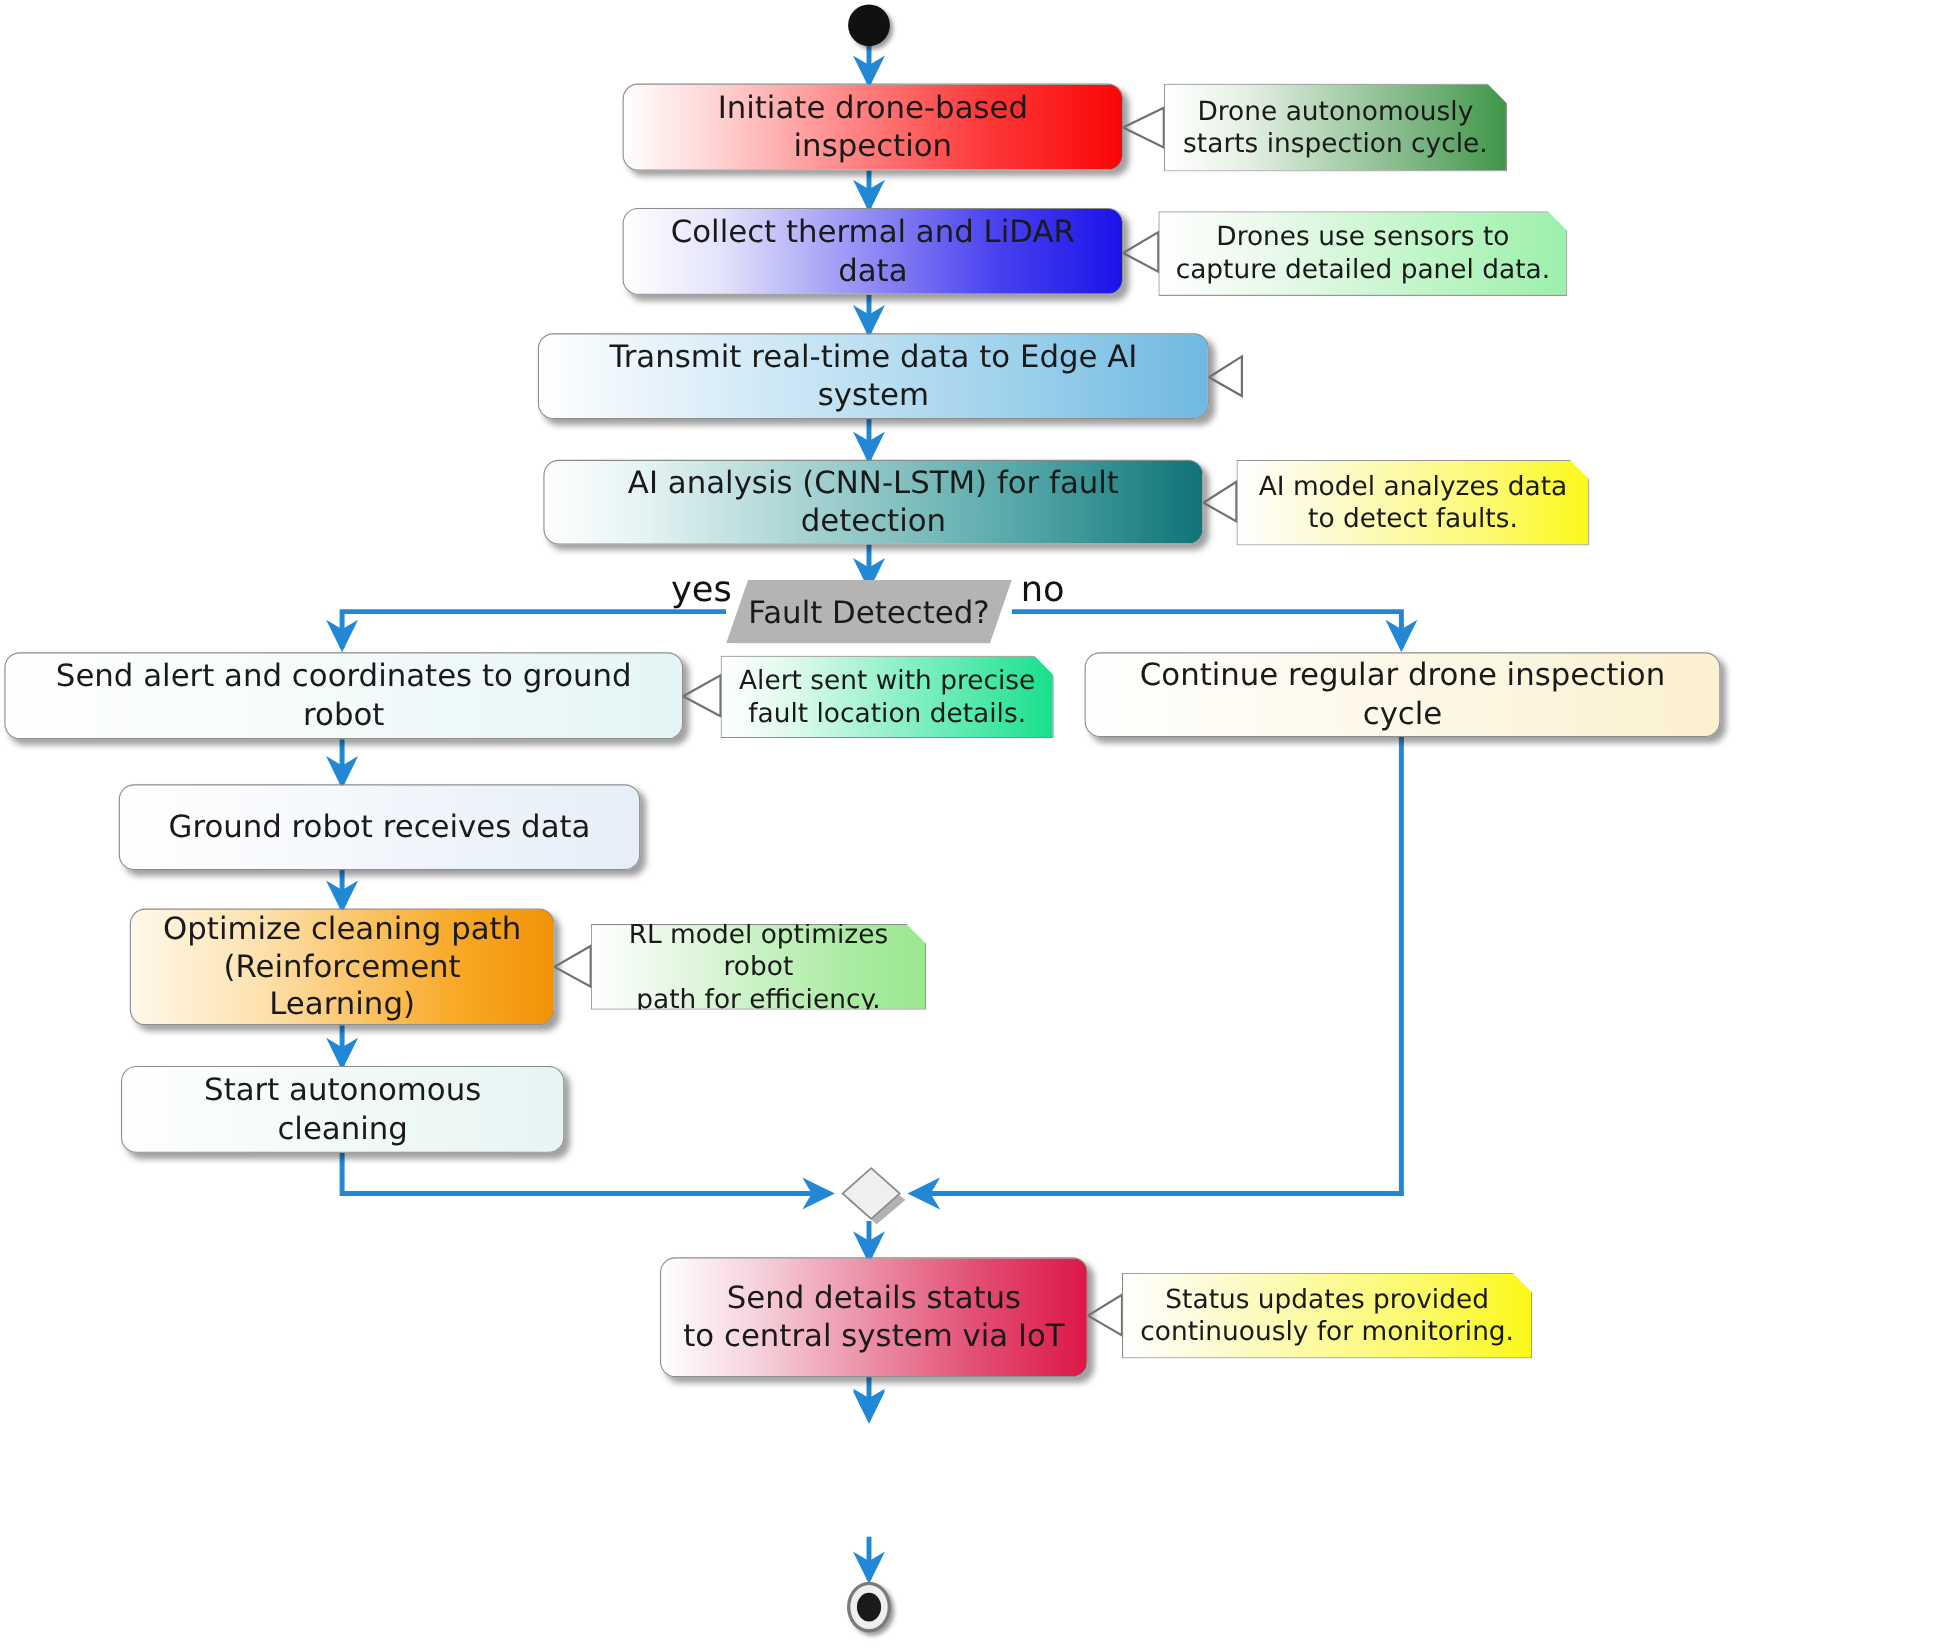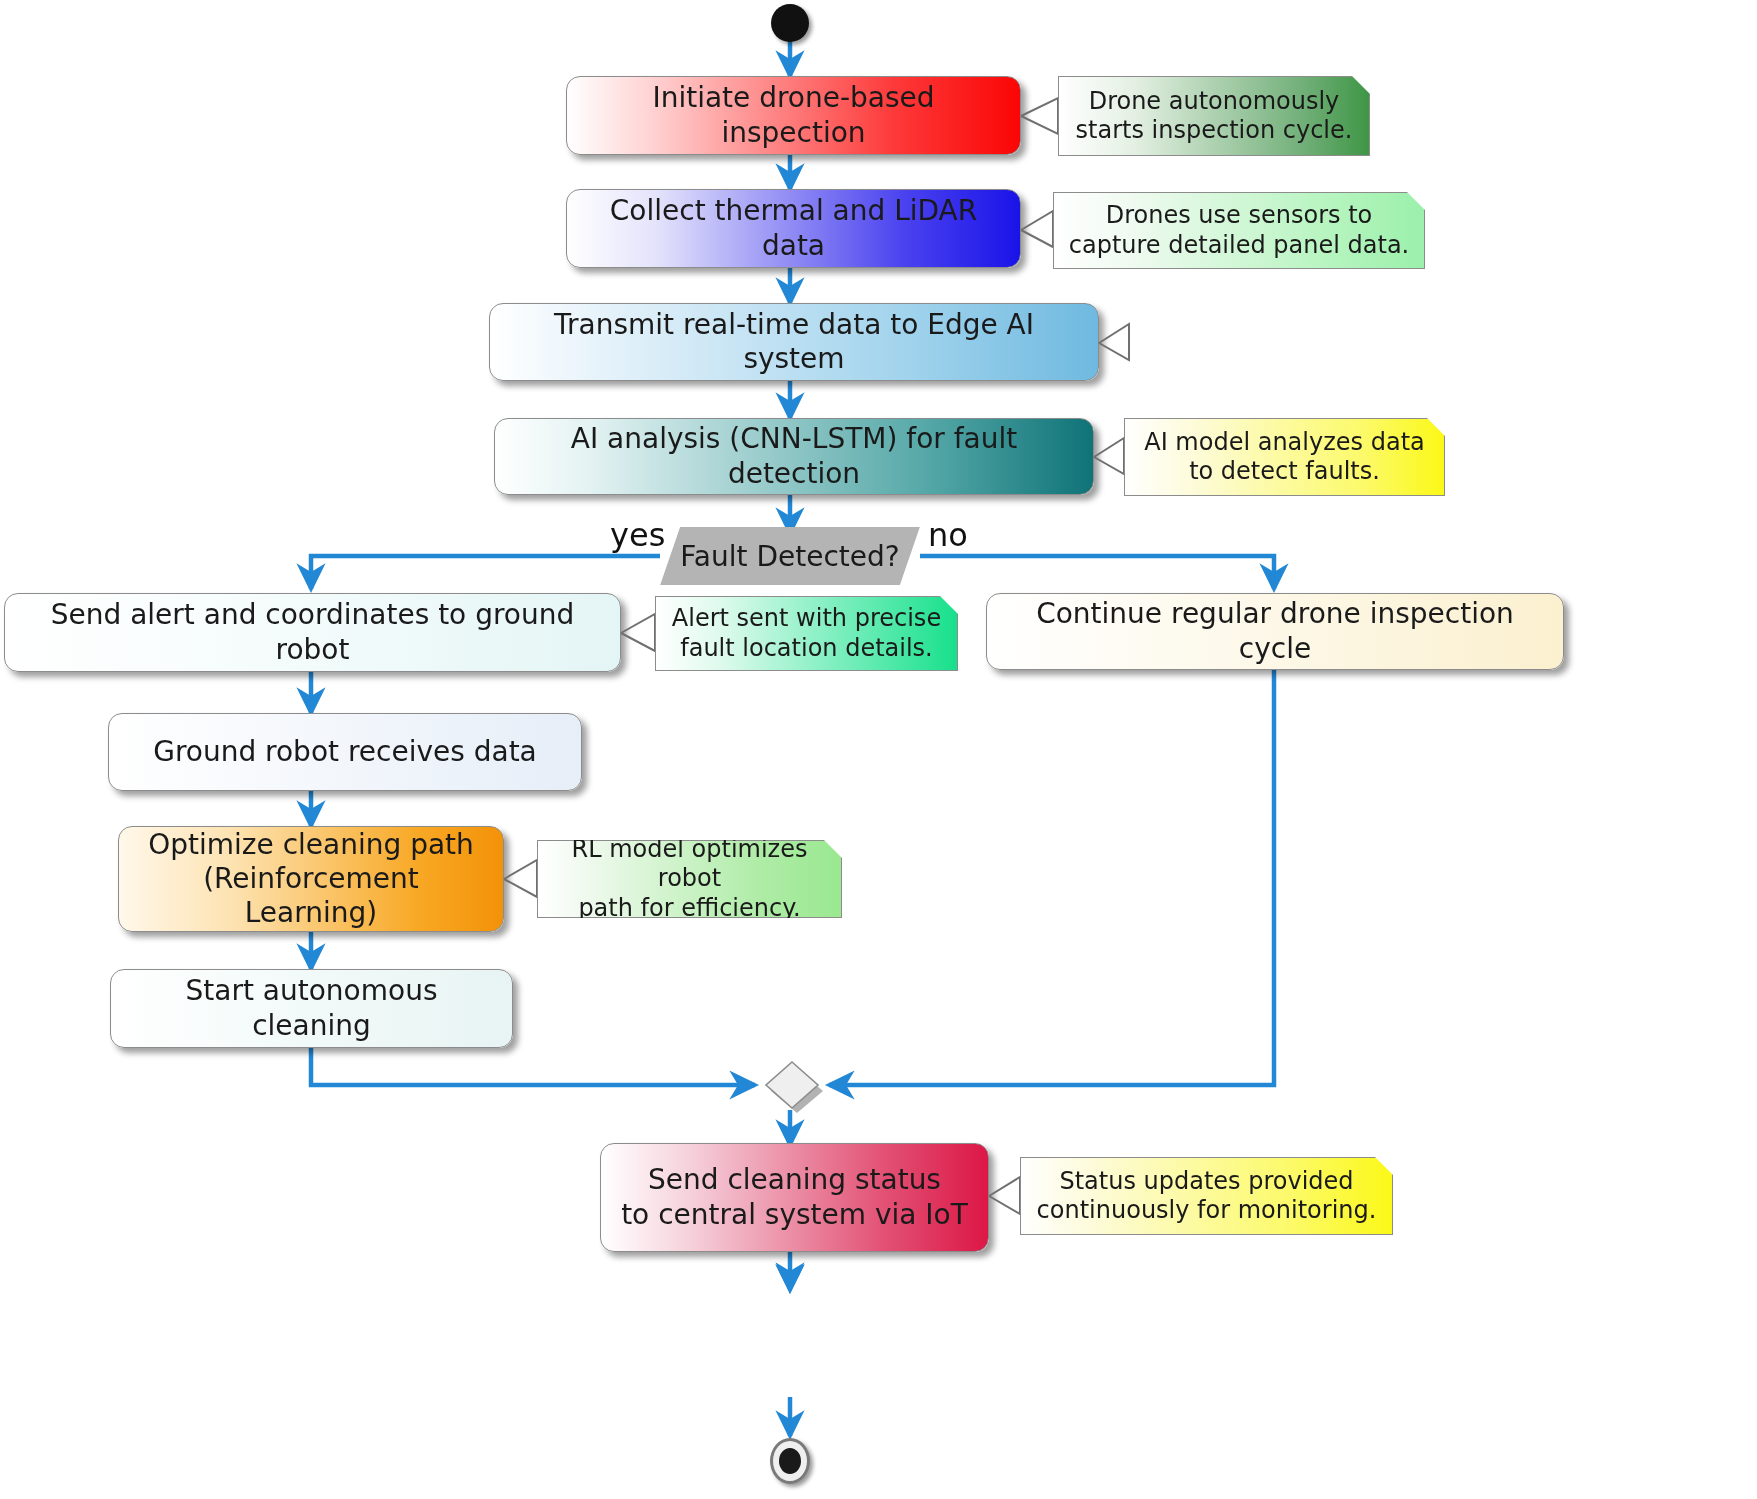--- a/index.html
+++ b/index.html
@@ -189,21 +189,21 @@
               background:linear-gradient(to right,#ffffff 0%,#f5f8fc 40%,#e6eef8 100%);">Ground robot receives data</div>
 
   <div class="node" style="left:118px; top:826px; width:386px; height:106px;
               background:linear-gradient(to right,#fff8ea 0%,#fde2b0 30%,#f8a825 78%,#f39208 100%);">Optimize cleaning path
 (Reinforcement Learning)</div>
 
   <div class="node" style="left:110px; top:969px; width:403px; height:79px;
               background:linear-gradient(to right,#ffffff 0%,#f4fbfa 40%,#e7f4f3 100%);">Start autonomous cleaning</div>
 
   <div class="node" style="left:600px; top:1143px; width:389px; height:109px;
-              background:linear-gradient(to right,#ffffff 0%,#f6d3dd 22%,#e24f73 74%,#dc1746 100%);">Send cleaning status
+              background:linear-gradient(to right,#ffffff 0%,#f6d3dd 22%,#e24f73 74%,#dc1746 100%);">Send details status
 to central system via IoT</div>
 
   <div class="decision" style="left:660px; top:527px; width:260px; height:58px;">Fault Detected?</div>
 
   <div class="branch-label" style="left:610px; top:516px;">yes</div>
   <div class="branch-label" style="left:928px; top:516px;">no</div>
 
   <svg class="edges">
     <g stroke="#707070" stroke-width="2" fill="none">
       <path d="M 1021 116 L 1058 98 L 1058 134 L 1021 116"></path>

